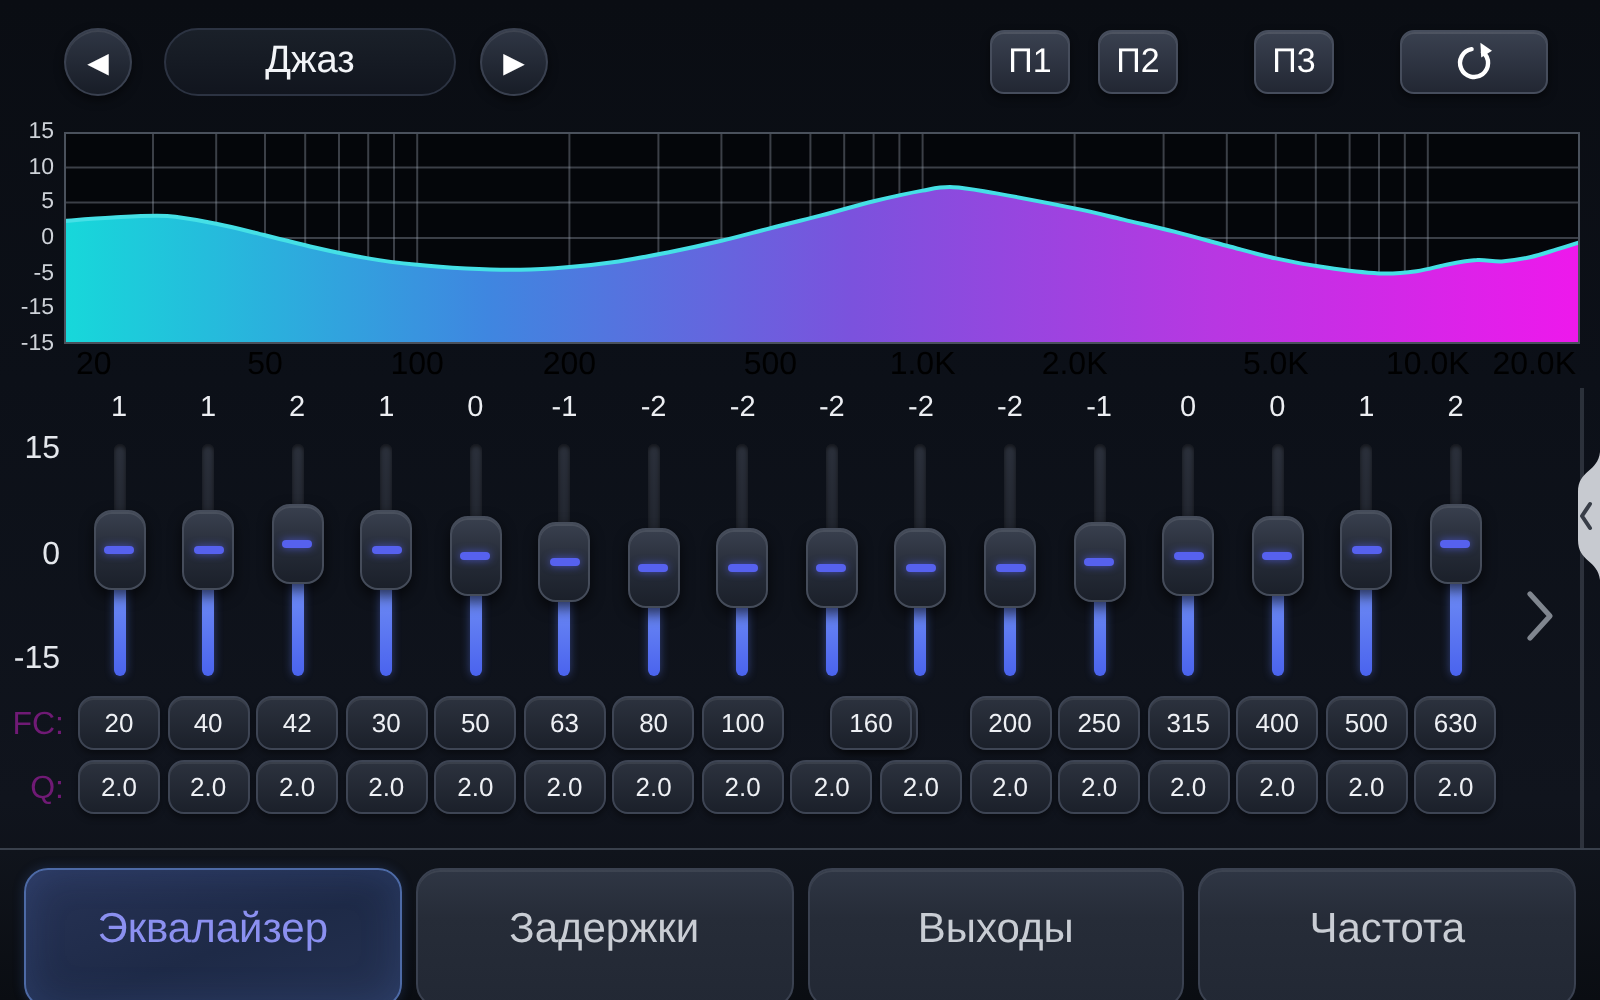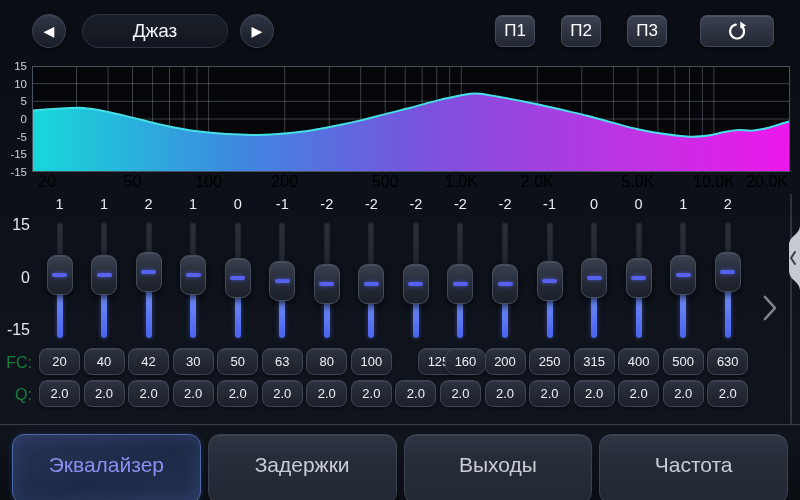--- a/index.html
+++ b/index.html
@@ -36,21 +36,21 @@
   .bval{position:absolute;width:44px;text-align:center;font-size:14.5px;color:#eceef2;}
   .track{position:absolute;width:6px;height:116px;border-radius:3px;
       background:linear-gradient(180deg,#2b303b,#12151c);box-shadow:inset 0 1px 2px rgba(0,0,0,.6);}
   .tfill{position:absolute;width:6px;border-radius:3px;background:linear-gradient(180deg,#7e9ef7,#4a63ee);
       box-shadow:0 0 5px rgba(90,120,240,.45);}
   .thumb{position:absolute;width:26px;height:40px;border-radius:9px;box-sizing:border-box;
       background:linear-gradient(180deg,#39404e 0%,#252b37 55%,#1b202a 100%);
       border:1px solid #454c5a;box-shadow:0 3px 7px rgba(0,0,0,.65), inset 0 1px 0 rgba(255,255,255,.09);
       display:flex;align-items:center;justify-content:center;}
   .dash{width:15px;height:4px;border-radius:2px;background:#5661ee;box-shadow:0 0 4px rgba(86,97,238,.7);}
-  .rowlab{position:absolute;width:32px;text-align:right;font-size:16px;color:#15803d;}
+  .rowlab{position:absolute;width:32px;text-align:right;font-size:16px;color:#701a75;}
   .fqbtn{position:absolute;width:41px;height:27px;border-radius:8px;box-sizing:border-box;
       background:linear-gradient(180deg,#2c323e,#1b202a);border:1px solid #3e4554;
       box-shadow:0 2px 3px rgba(0,0,0,.4), inset 0 1px 0 rgba(255,255,255,.07);
       display:flex;align-items:center;justify-content:center;font-size:13px;color:#eef0f4;}
   #edge-line{position:absolute;left:790px;top:194px;width:2px;height:230px;background:rgba(190,200,215,.18);}
   #drawer-handle{position:absolute;left:786px;top:226px;width:14px;height:64px;}
   #more-btn{position:absolute;left:762px;top:294px;width:16px;height:28px;}
 
   
   #tabbar-bg{position:absolute;left:0;top:424px;width:800px;height:76px;
@@ -74,21 +74,21 @@
     </div>
     <div id="preset-pill">
       <span>Джаз</span>
     </div>
     <div class="circle-btn" style="left:240px">
       <span class="tri">▶</span>
     </div>
     <div class="mem-btn" style="left:495px">
       <span>П1</span>
     </div>
-    <div class="mem-btn" style="left:561px">
+    <div class="mem-btn" style="left:549px">
       <span>П2</span>
     </div>
     <div class="mem-btn" style="left:627px">
       <span>П3</span>
     </div>
     <div id="reset-btn">
       <svg width="20" height="20" viewBox="0 0 20 20">
         <path d="M14.5,5.1 A7,7 0 1 1 8.8,3.6" fill="none" stroke="#ffffff" stroke-width="2.2" stroke-linecap="round"></path>
         <polygon points="13.2,0.4 19,4.4 13.6,7.8" fill="#ffffff"></polygon>
       </svg>
@@ -241,21 +241,21 @@
           <div class="dash"></div>
         </div>
         <div class="fqbtn" style="left: 418px; top: 348px;">125</div>
         <div class="fqbtn" style="left: 395.4px; top: 380px;">2.0</div>
         <div class="bval" style="left: 438.45px; top: 196px;">-2</div>
         <div class="track" style="left: 457.45px; top: 222px;"></div>
         <div class="tfill" style="left: 457.45px; top: 284.4px; height: 53.6px;"></div>
         <div class="thumb" style="left: 447.45px; top: 264.4px;">
           <div class="dash"></div>
         </div>
-        <div class="fqbtn" style="left: 445px; top: 348px; border-radius: 10px;">160</div>
+        <div class="fqbtn" style="left: 415px; top: 348px;">160</div>
         <div class="fqbtn" style="left: 439.95px; top: 380px;">2.0</div>
         <div class="bval" style="left: 483px; top: 196px;">-2</div>
         <div class="track" style="left: 502px; top: 222px;"></div>
         <div class="tfill" style="left: 502px; top: 284.4px; height: 53.6px;"></div>
         <div class="thumb" style="left: 492px; top: 264.4px;">
           <div class="dash"></div>
         </div>
         <div class="fqbtn" style="left: 484.5px; top: 348px;">200</div>
         <div class="fqbtn" style="left: 484.5px; top: 380px;">2.0</div>
         <div class="bval" style="left: 527.55px; top: 196px;">-1</div>

